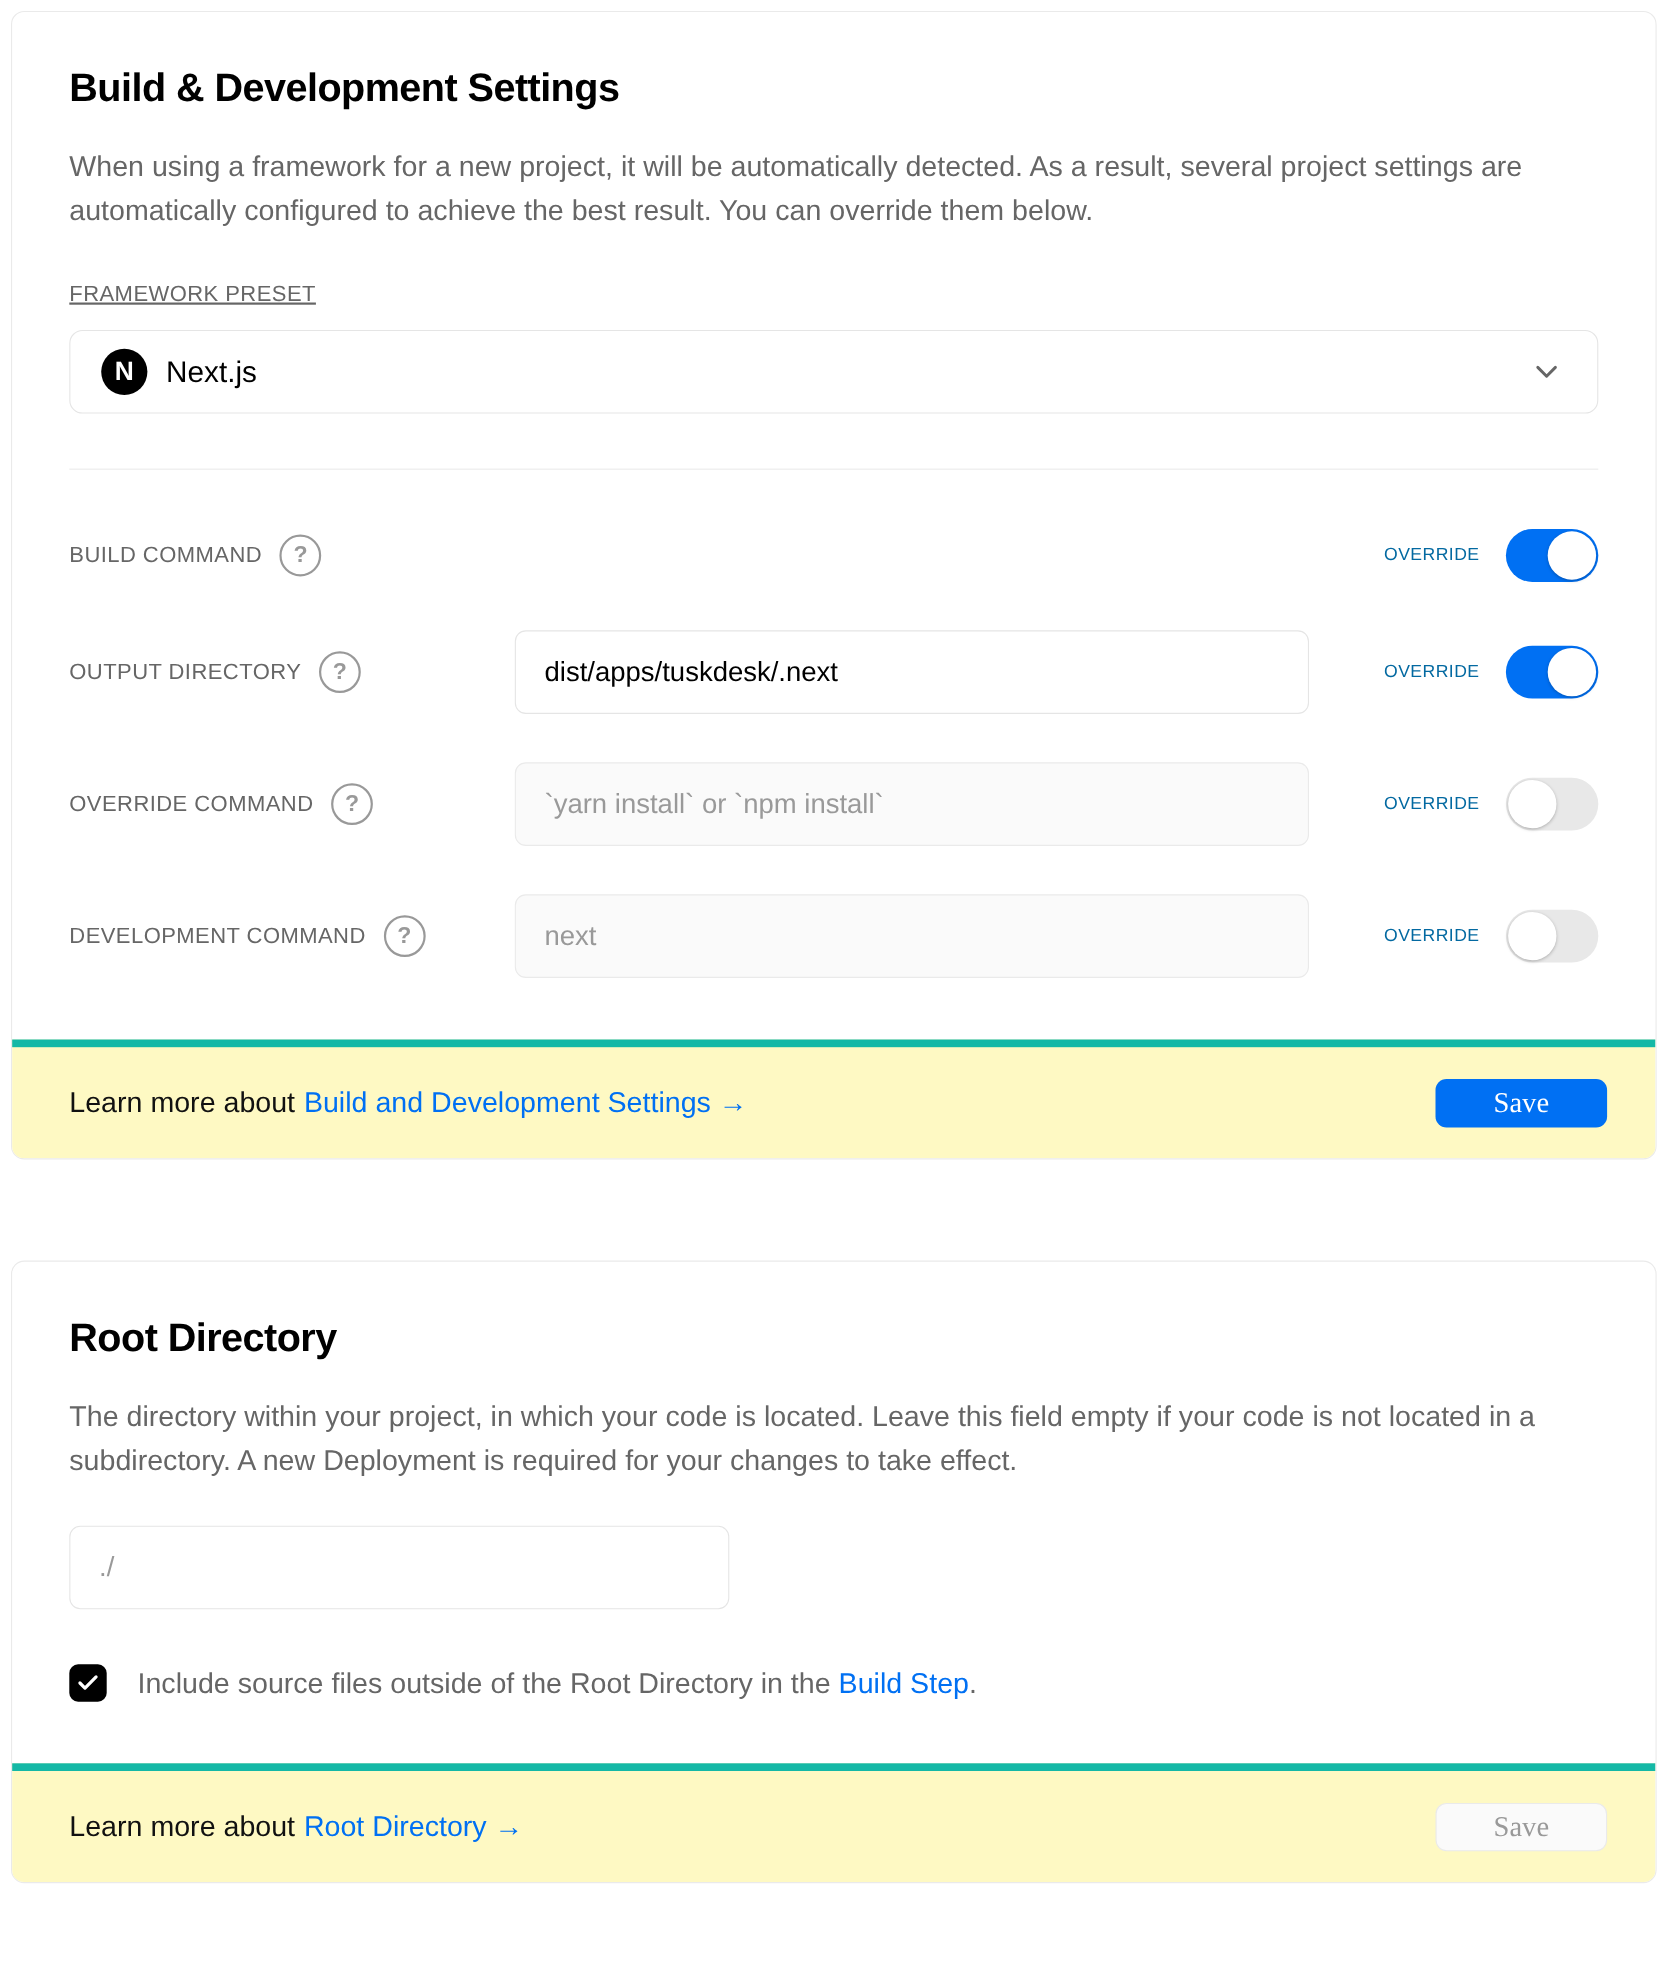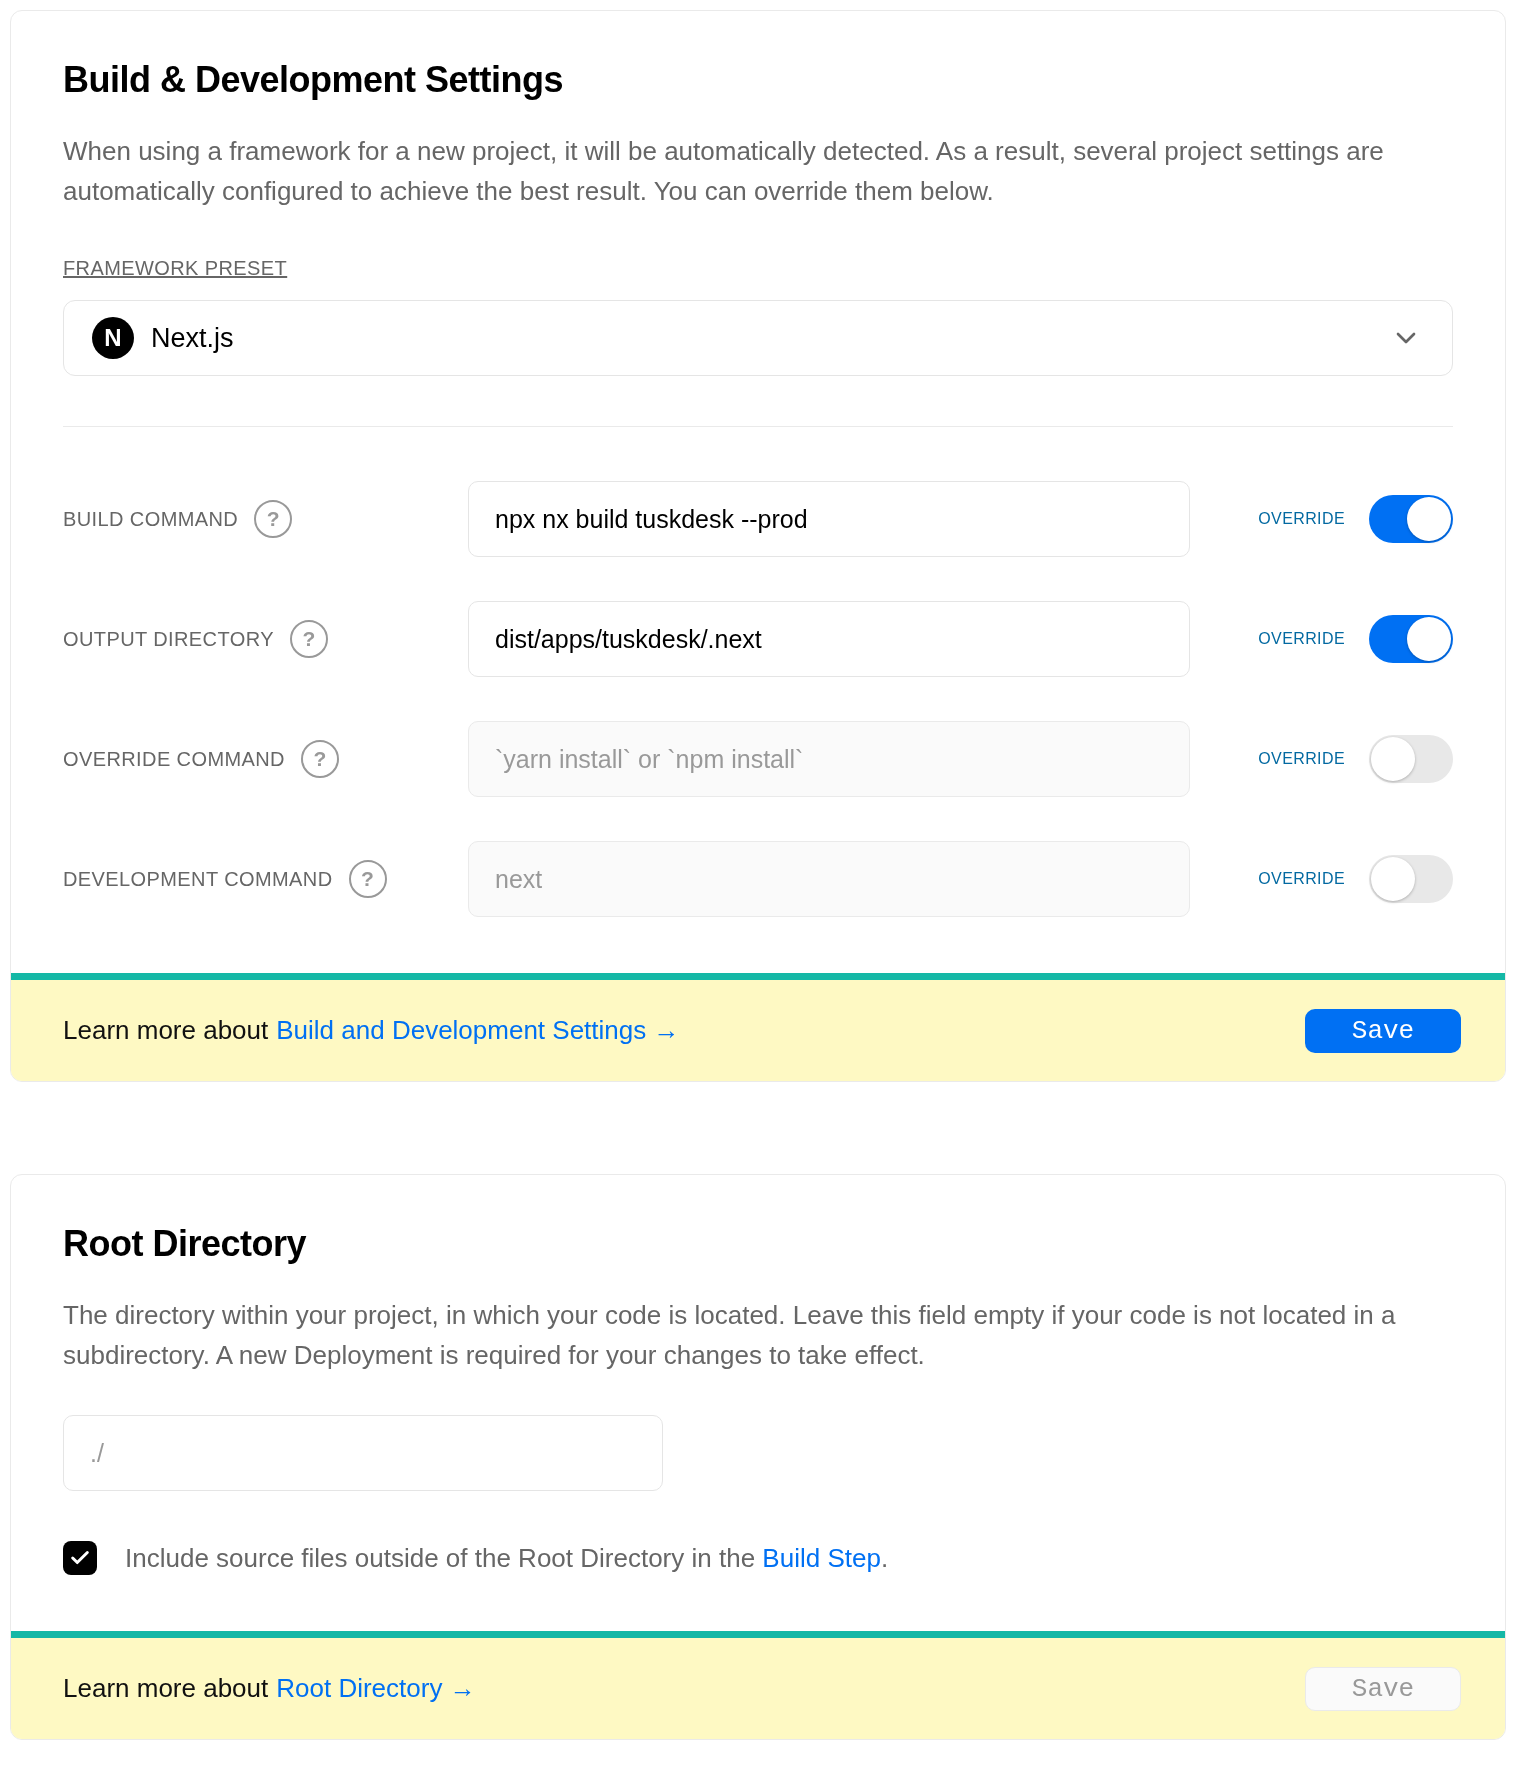--- a/index.html
+++ b/index.html
@@ -124,21 +124,21 @@
   .footer-text { font-size: 26px; color: #111; }
   .footer-link { color: #0070f3; text-decoration: none; font-size: 26px; margin-left: 8px; cursor: pointer; }
   .save-button {
     margin-left: auto;
     width: 156px; height: 44px;
     border: none;
     border-radius: 10px;
     background: #0070f3;
     color: #fff;
     font-size: 26px;
-    font-family: Liberation Mono, monospace;
+    font-family: Liberation Serif, serif;
     cursor: pointer;
   }
   .save-button.disabled {
     background: #fafafa;
     border: 1px solid #eaeaea;
     color: #999;
     cursor: not-allowed;
   }
   
   .card.second { margin-top: 92px; margin-bottom: 10px; }
@@ -191,21 +191,20 @@
 
     <hr class="divider">
 
     <div class="rows">
 
       <div class="setting-row">
         <div class="row-label-col">
           <span class="row-label">BUILD COMMAND</span>
           <span class="help-icon">?</span>
         </div>
-        <input class="row-input" type="text" value="npx nx build tuskdesk --prod" style="">
         <div class="override-group">
           <span class="override-label">OVERRIDE</span>
           <div class="toggle on">
               <div class="knob"></div>
             </div>
         </div>
       </div>
 
       <div class="setting-row">
         <div class="row-label-col">

